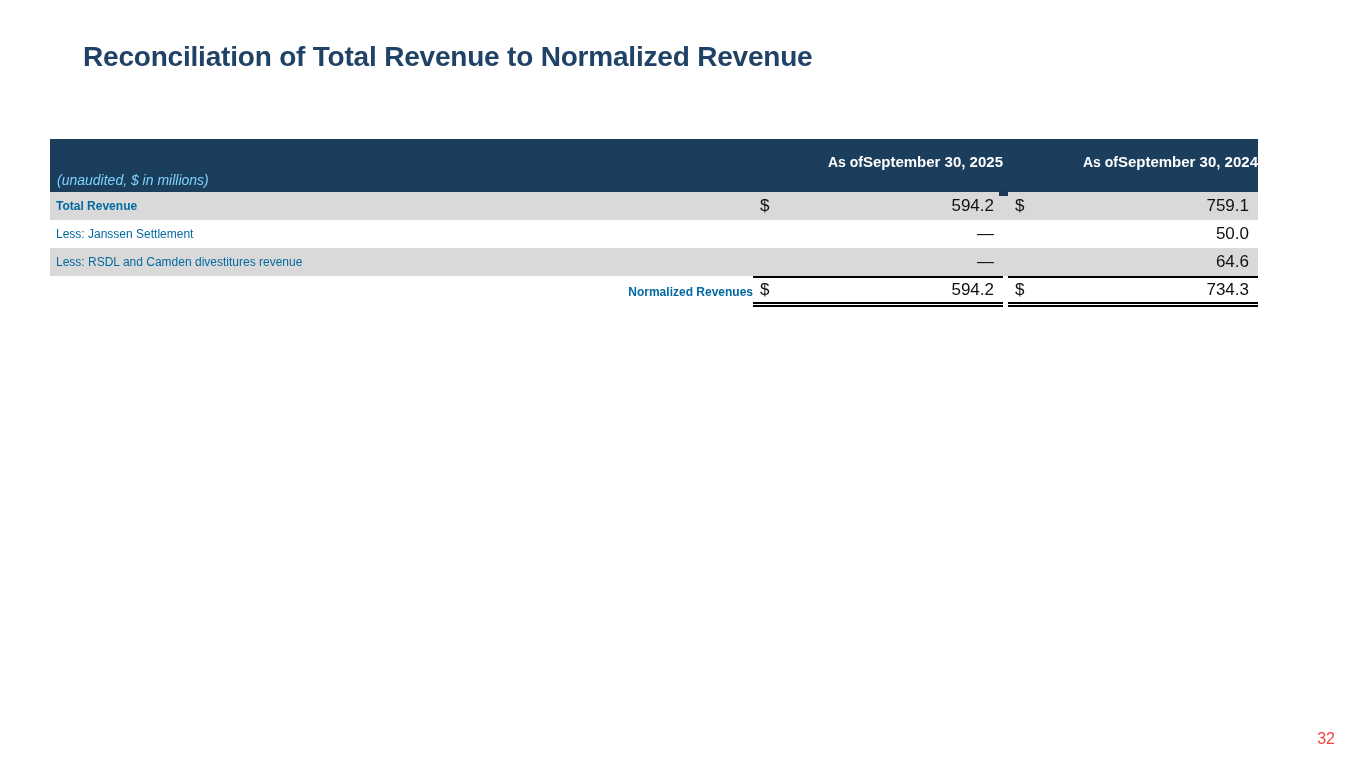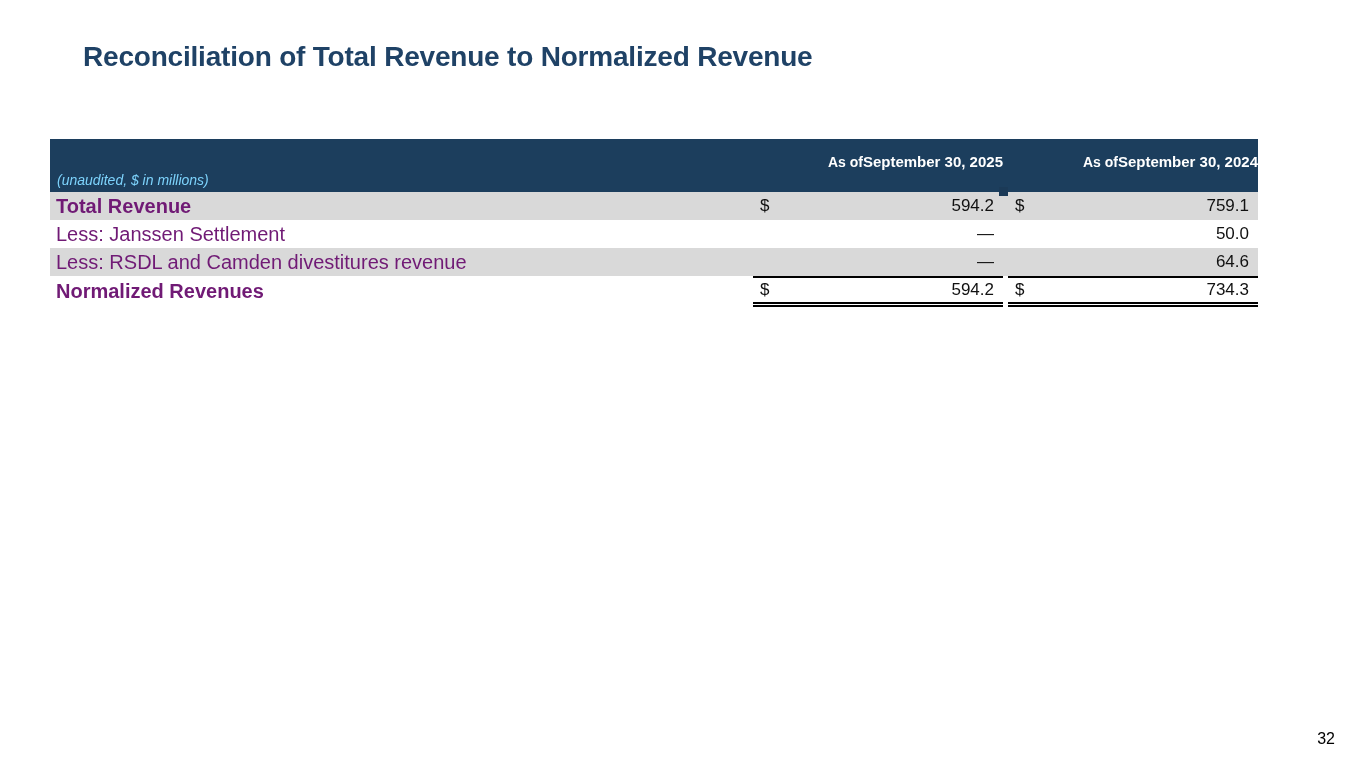--- a/index.html
+++ b/index.html
@@ -79,50 +79,50 @@
     background: #1B3A57;
   }
   .row {
     display: flex;
     align-items: center;
     height: 28px;
   }
   .row.shaded { background: #D9D9D9; }
   .row-label {
     flex: 1;
-    font-size: 20px;
-    color: #701a75;
+    font-size: 12px;
+    color: #0369a1;
     padding-left: 6px;
     white-space: nowrap;
   }
   .row.bold .row-label { font-weight: bold; }
   .num-cell {
     width: 250px;
     height: 100%;
     box-sizing: border-box;
     display: flex;
     align-items: center;
     justify-content: space-between;
     padding-left: 7px;
     padding-right: 9px;
     font-size: 17px;
     color: #111111;
   }
   .colgap-cell { width: 5px; height: 100%; }
-  .total-row { height: 31px; }
+  .total-row { height: 31px; text-align: right; }
   .total-row .num-cell {
     border-top: 2px solid #000000;
     border-bottom: 5px double #000000;
   }
   .page-number {
     position: absolute;
     right: 30px;
     bottom: 20px;
     font-size: 16px;
-    color: #000000;
+    color: #ef4444;
   }
 </style>
 </head>
 <body>
 
 <div class="slide">
 
   <div class="slide-title">Reconciliation of Total Revenue to Normalized Revenue</div>
 
   <div class="fin-table">

